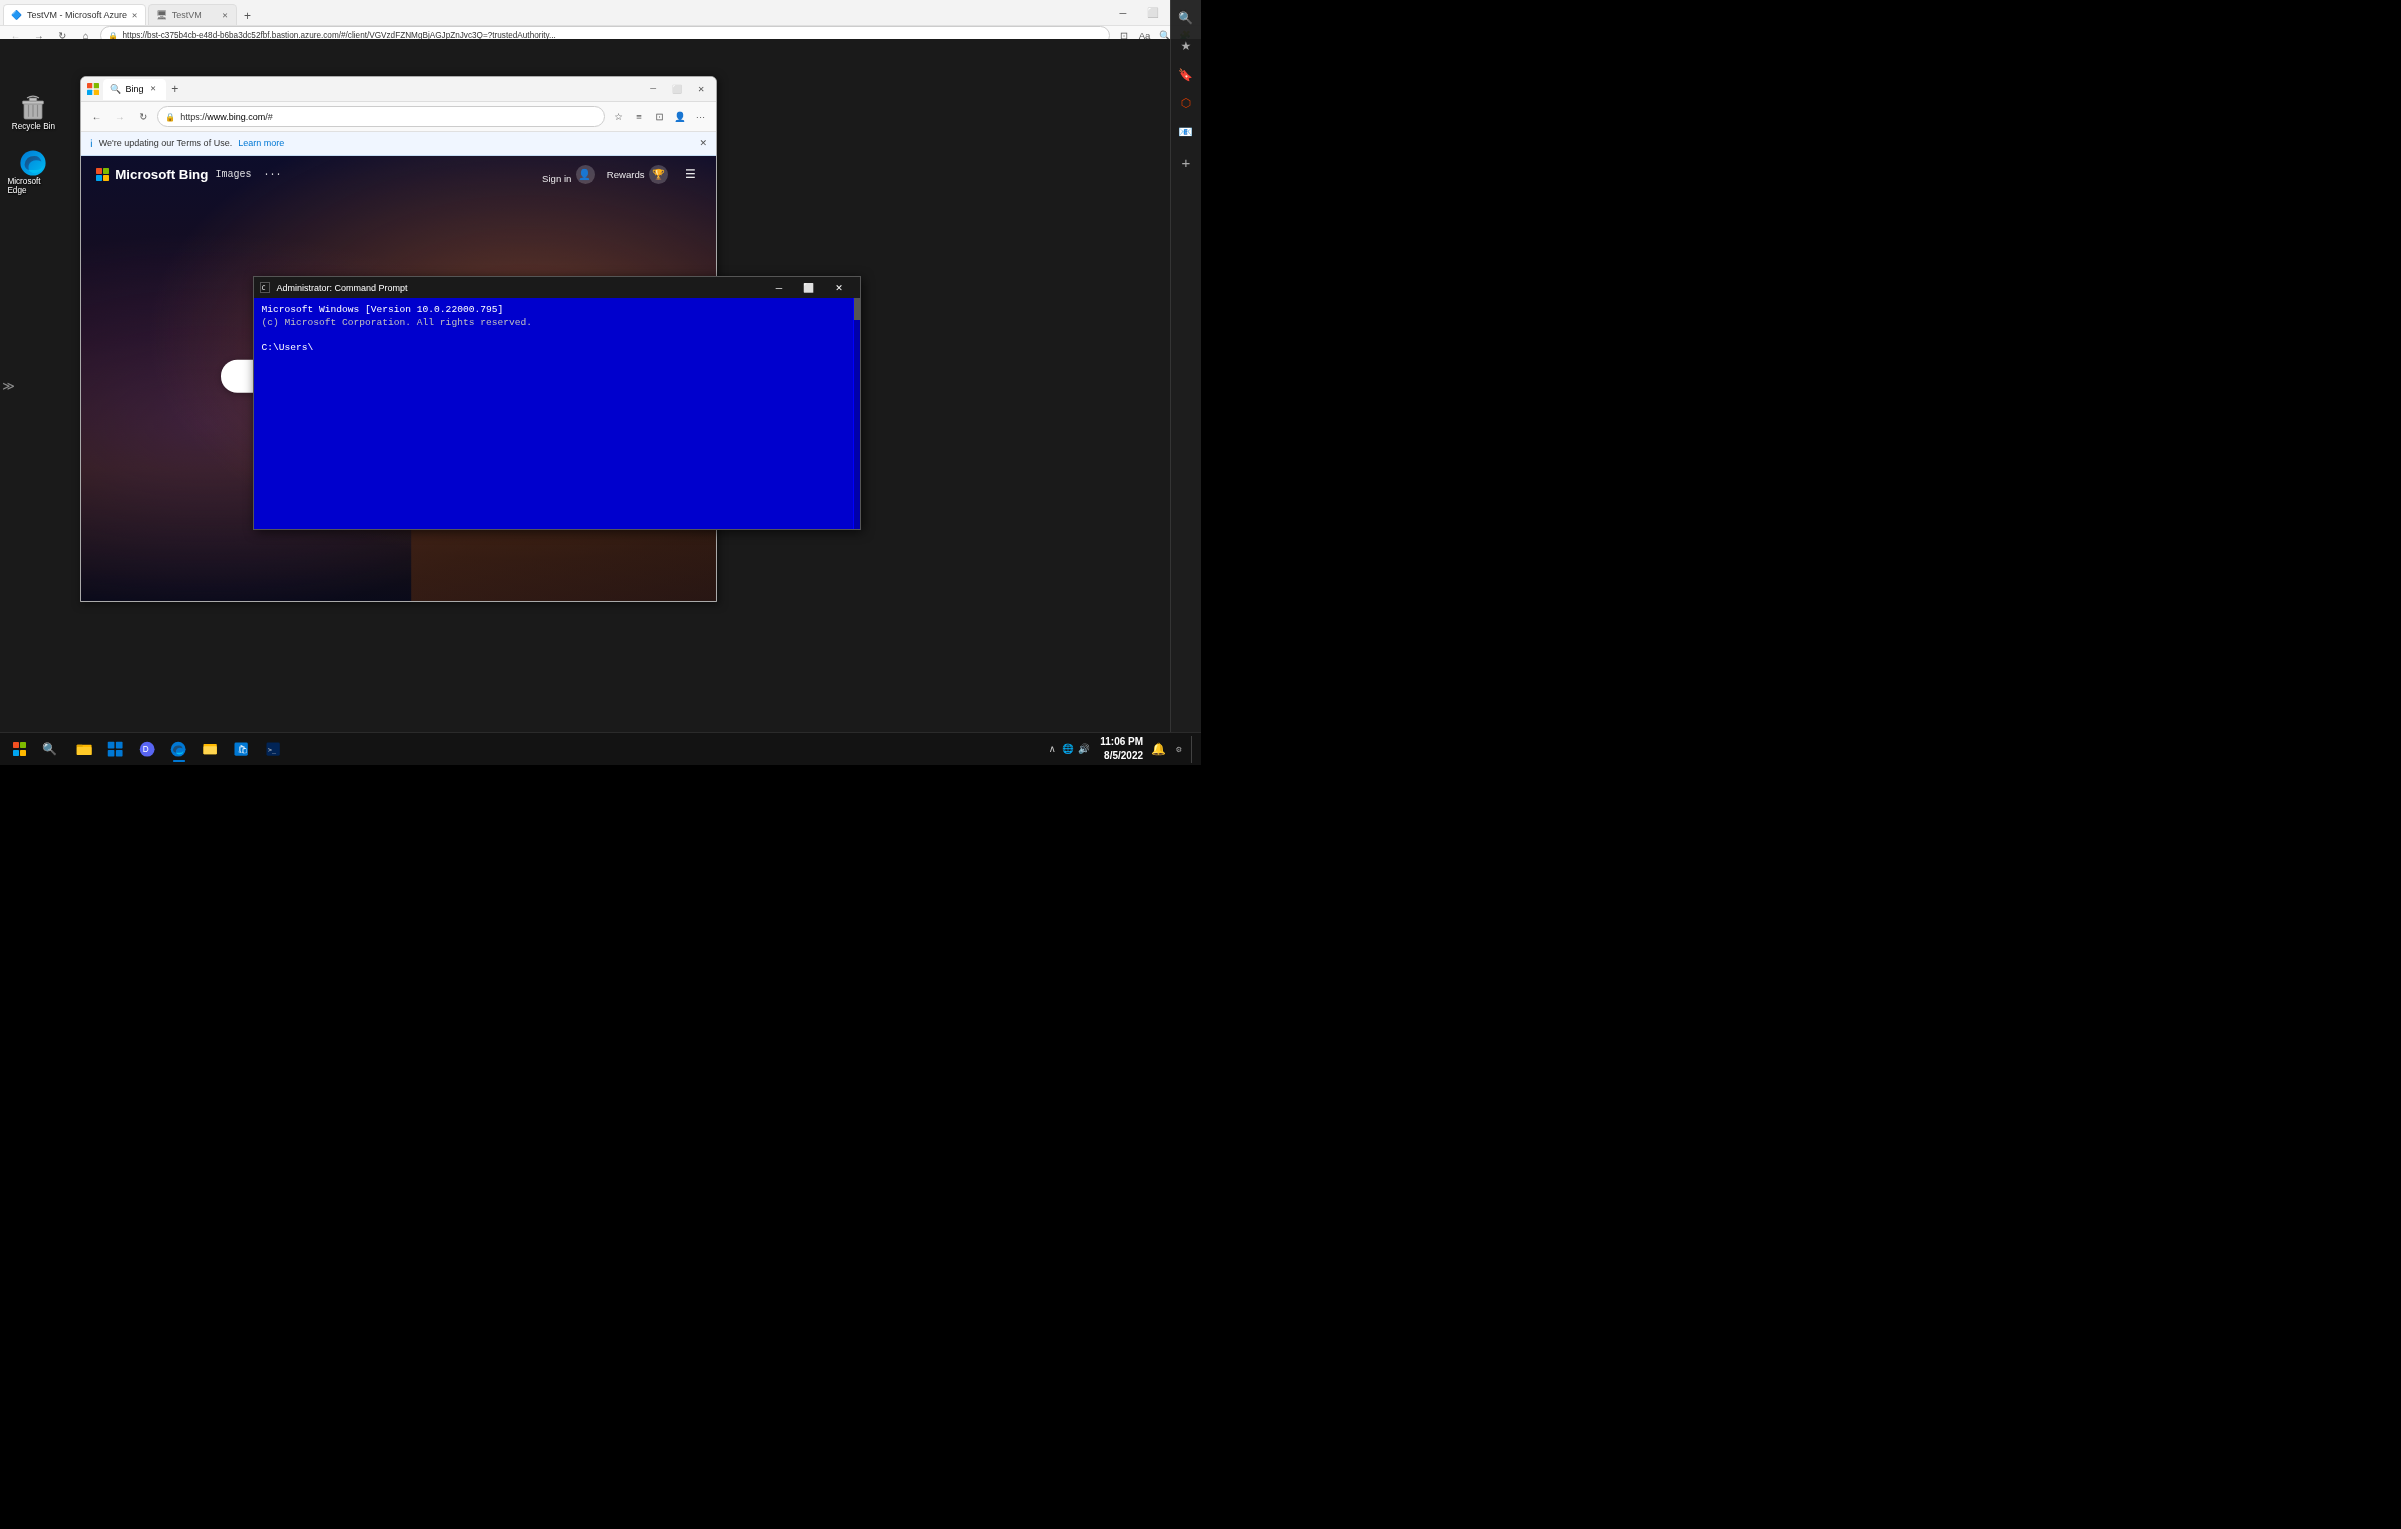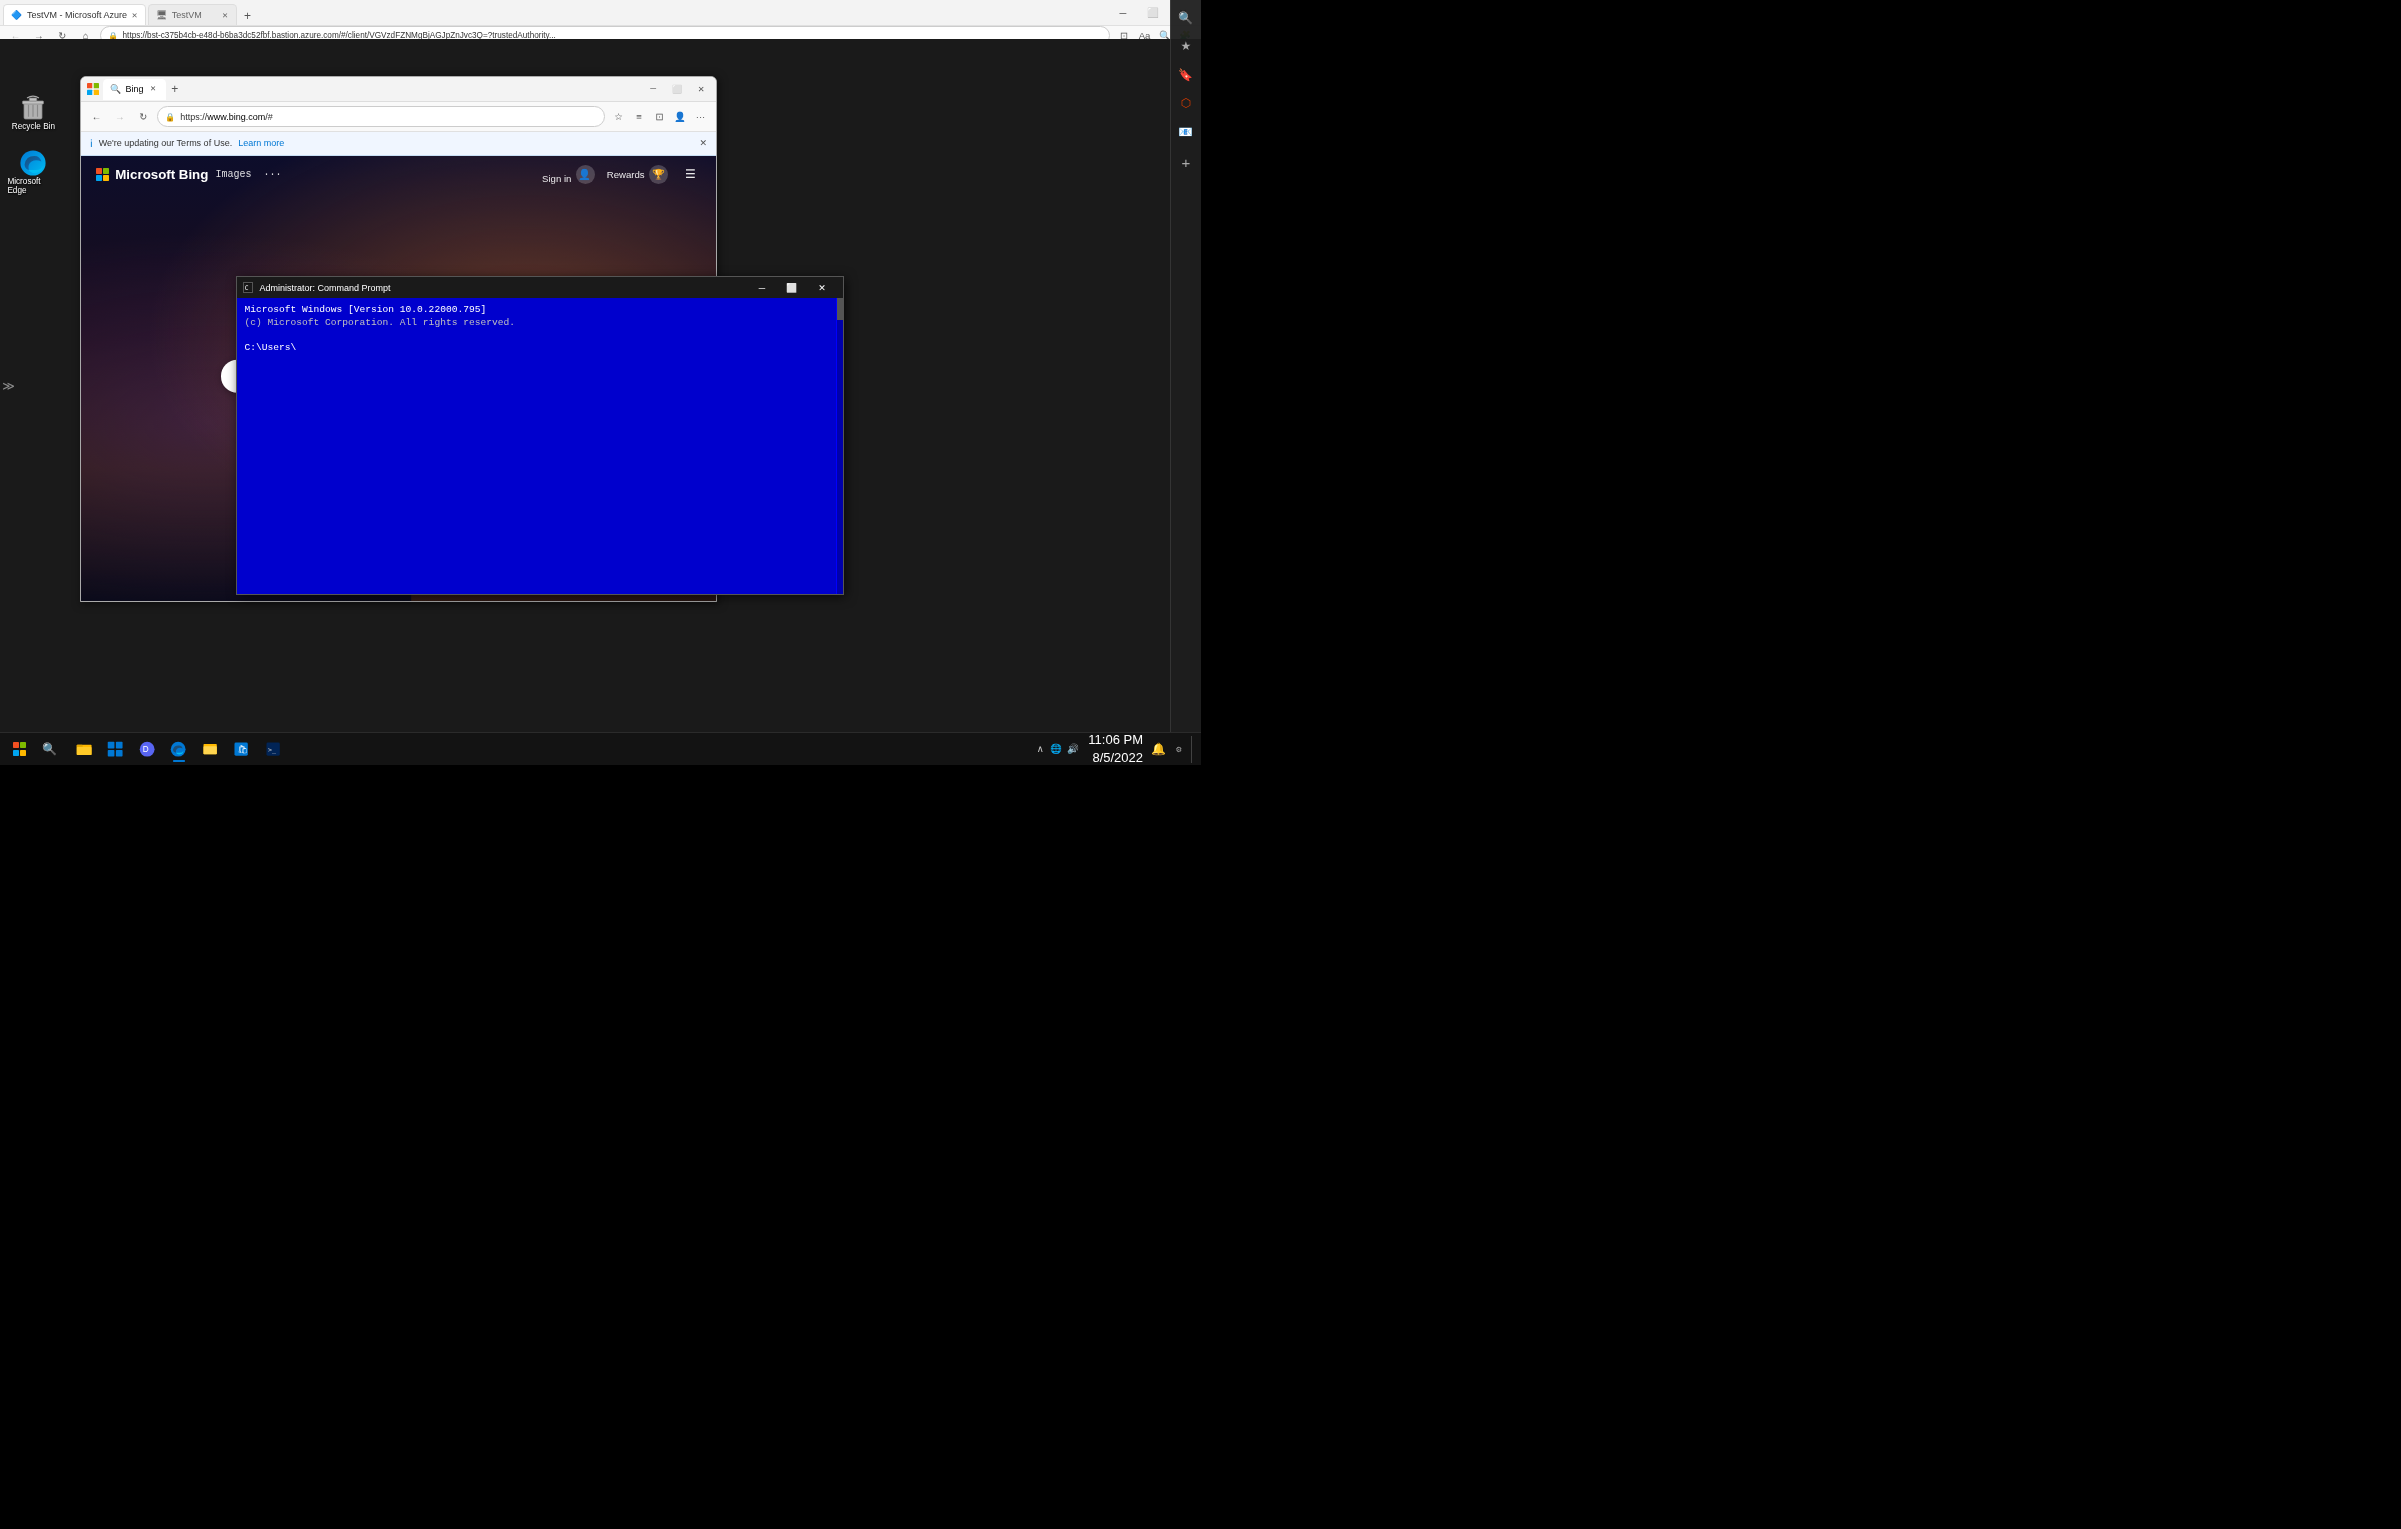--- a/index.html
+++ b/index.html
@@ -341,23 +341,23 @@
     }
     .search-icon-btn.search-btn {
       background: #0078d4;
       color: #fff;
     }
 
     
     #cmd-window {
       position: absolute;
       top: 237px;
-      left: 236px;
+      left: 253px;
       width: 608px;
-      height: 319px;
+      height: 254px;
       background: #0000cc;
       border: 0.7px solid #555;
       box-shadow: 2.2px 2.2px 11px rgba(0,0,0,0.7);
       display: flex;
       flex-direction: column;
       overflow: hidden;
     }
 
     .cmd-titlebar {
       height: 21px;
@@ -500,24 +500,25 @@
       display: flex;
       align-items: center;
       justify-content: center;
       color: #ccc;
       font-size: 9.6px;
       cursor: pointer;
     }
     .taskbar-clock {
       text-align: right;
       color: #fff;
-      font-size: 13px;
+      font-size: 10px;
       line-height: 1.4;
       cursor: pointer;
       padding: 0 4.4px;
+      font-weight: bold;
     }
     .taskbar-show-desktop {
       width: 4.4px;
       height: 27px;
       border-left: 0.7px solid rgba(255,255,255,0.2);
       cursor: pointer;
     }
 
     
     #edge-sidebar {

